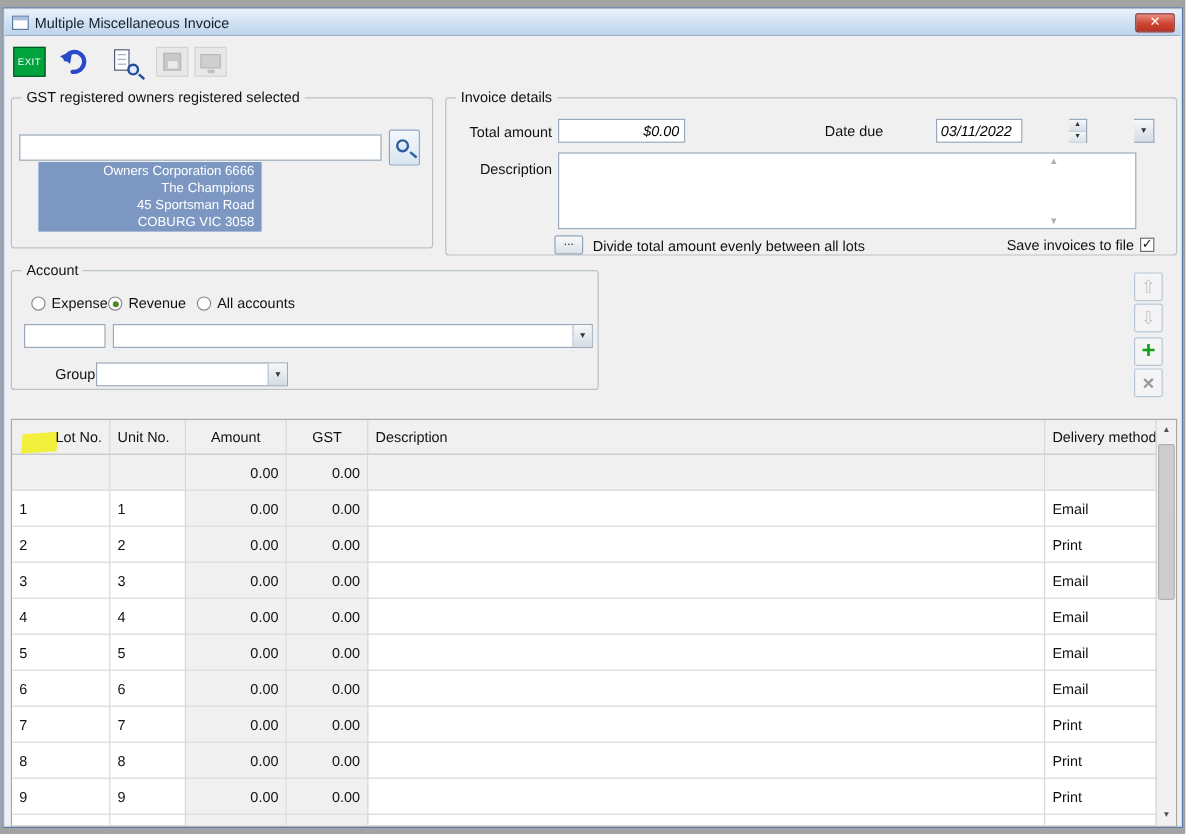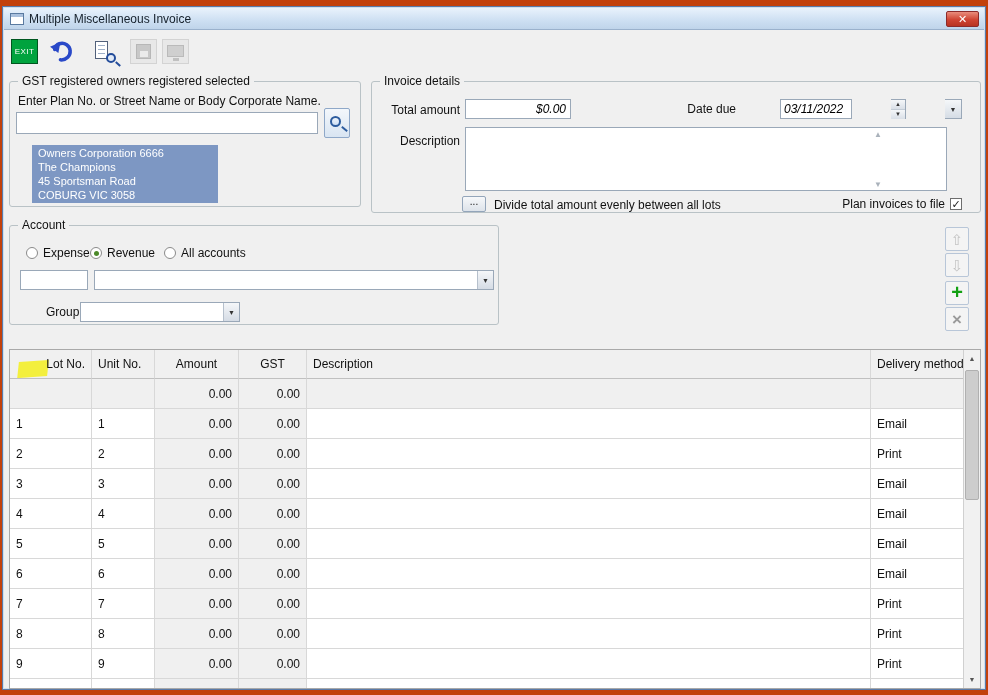--- a/index.html
+++ b/index.html
@@ -1,18 +1,18 @@
 <!DOCTYPE html>
 <html><head>
 <meta charset="utf-8">
 <style>
   * { box-sizing: border-box; margin: 0; padding: 0; }
   html,body { background:#fff; }
   body { font-family:"Liberation Sans","DejaVu Sans",sans-serif; font-size:12px; color:#111; }
-  .canvas { position:relative; width:988px; height:695px; background:#c2410c; overflow:hidden; }
+  .canvas { position:relative; width:988px; height:695px; background:#a3a3a3; overflow:hidden; }
   .window { position:absolute; left:2px; top:6px; width:984px; height:684px;
             background:#f0f0f0; border:1px solid #5a7aa8; box-shadow: inset 0 0 0 1px #cfdeee; }
 
   
   .titlebar { position:absolute; left:1px; top:1px; right:1px; height:22px;
               background:linear-gradient(#e9f2fc,#cddff2 60%,#bfd4ea); border-bottom:1px solid #9ab1cc;
               display:flex; align-items:center; padding:0 6px; }
   .win-icon { width:14px; height:12px; background:#fff; border:1px solid #5a7aa0; position:relative; margin-right:5px; }
   .win-icon::before { content:""; position:absolute; left:0; top:0; right:0; height:3px; background:#a9c0dd; }
   .title-text { font-size:12px; color:#15202b; }
@@ -47,22 +47,22 @@
   
   .gst-group { left:6px; top:74px; width:352px; height:126px; }
   .gst-prompt { position:absolute; left:8px; top:12px; white-space:nowrap; }
   .plan-input { position:absolute; left:6px; top:30px; width:302px; height:22px; }
   .search-btn { position:absolute; left:314px; top:26px; width:26px; height:30px;
                 background:linear-gradient(#f3f7fb,#d9e5f2); border:1px solid #8fa8c8; border-radius:2px;
                 display:flex; align-items:center; justify-content:center; }
   .mag-circle { width:11px; height:11px; border:2px solid #2d5c9e; border-radius:50%; position:relative;
                 background:linear-gradient(#eef4fb,#cfe0f4); margin:-3px 0 0 -3px; }
   .mag-circle::after { content:""; position:absolute; width:7px; height:2px; background:#2d5c9e; left:9px; top:10px; transform:rotate(40deg); }
-  .owner-selection { position:absolute; left:22px; top:63px; width:186px; height:58px; background:#7d97c3;
-                     color:#fff; font-size:11px; line-height:14px; padding:1px 6px; }
+  .owner-selection { position:absolute; left:22px; top:53px; width:186px; height:58px; background:#7d97c3;
+                     color:#fff; font-size:11px; line-height:14px; padding:1px 6px;text-align:right; }
 
   
   .invoice-group { left:368px; top:74px; width:610px; height:132px; }
   .lbl-right { position:absolute; text-align:right; }
   .total-label { left:4px; top:21px; width:84px; }
   .total-input { position:absolute; left:93px; top:17px; width:106px; height:20px; text-align:right; }
   .date-wrap { position:absolute; top:17px; right:18px; display:flex; align-items:center; height:20px;gap:39px; }
   .date-label { margin-right:5px; }
   .date-input { width:72px; height:20px; padding:2px 3px; }
   .spinner { width:15px; height:20px; border:1px solid #9aa8b8; border-left:none; display:flex; flex-direction:column; }
@@ -171,21 +171,20 @@
     <div class="tb-btn dis-btn">
       <span class="ico-disk"></span>
     </div>
     <div class="tb-btn dis-btn">
       <span class="ico-screen"></span>
     </div>
   </div>
 
   <div class="groupbox gst-group">
     <span class="gb-label">GST registered owners registered selected</span>
-    <div class="gst-prompt">Enter Plan No. or Street Name or Body Corporate Name.</div>
     <input class="field plan-input" value="" style="">
     <div class="search-btn">
       <span class="mag-circle"></span>
     </div>
     <div class="owner-selection">
       <div>Owners Corporation 6666</div>
       <div>The Champions</div>
       <div>45 Sportsman Road</div>
       <div>COBURG  VIC  3058</div>
     </div>
@@ -209,21 +208,21 @@
 
     <div class="lbl-right desc-label">Description</div>
     <textarea class="field desc-area" style=""></textarea>
     <span class="ta-arrow ta-up">▲</span>
     <span class="ta-arrow ta-down">▼</span>
 
     <div class="dots-btn">...</div>
     <div class="divide-text">Divide total amount evenly between all lots</div>
 
     <div class="savefile-wrap">
-      <span>Plan invoices to file</span>
+      <span>Save invoices to file</span>
       <div class="checkbox">
         <span>✓</span>
       </div>
     </div>
   </div>
 
   <div class="groupbox account-group">
     <span class="gb-label">Account</span>
 
     <div class="radio-row" style="left:16px;">

